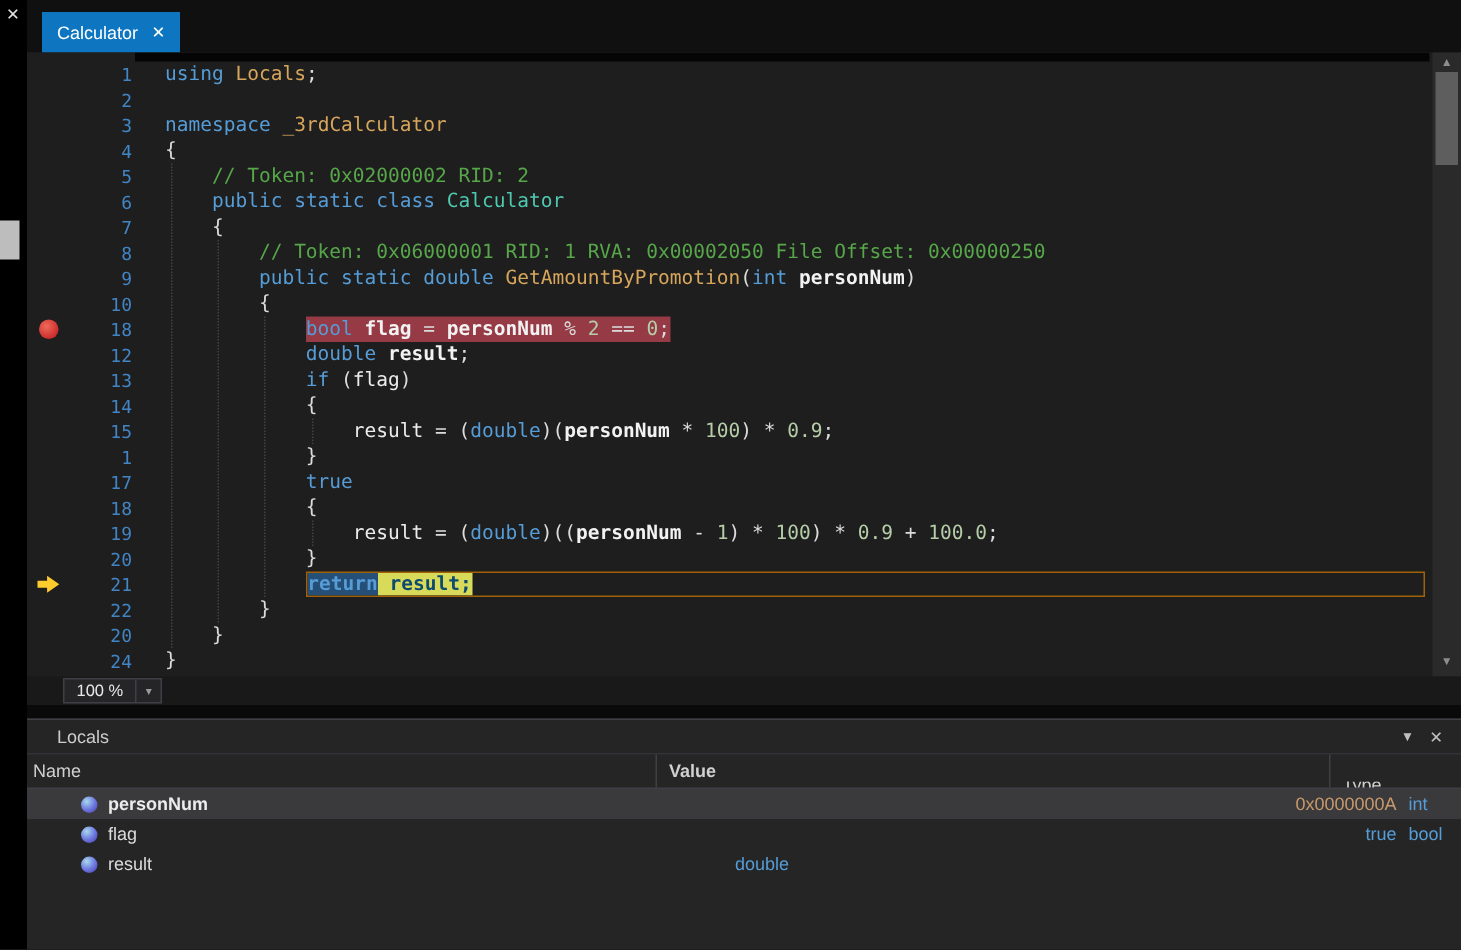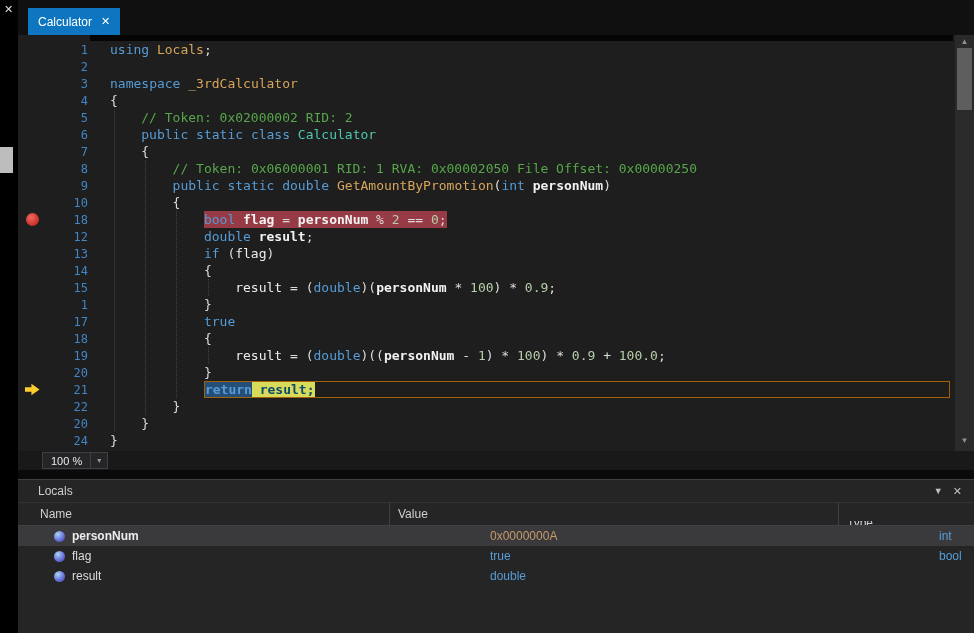--- a/index.html
+++ b/index.html
@@ -57,32 +57,32 @@
   .splitter{position:absolute;left:18px;top:470px;width:956px;height:9px;background:#0a0a0a;}
   
   .locals{position:absolute;left:18px;top:479px;width:956px;height:154px;background:#252526;
           border-top:1px solid #3f3f46;box-sizing:border-box;}
   .locals-title{height:22px;display:flex;align-items:center;font-size:12px;color:#cccccc;
                 padding-left:20px;border-bottom:1px solid #333337;}
   .locals-title .spacer{flex:1;}
   .lt-menu{color:#c0c0c0;font-size:9px;padding:0 8px;}
   .lt-close{color:#c0c0c0;font-size:11px;padding:0 12px 0 2px;}
   .locals-header{height:22px;display:flex;border-bottom:1px solid #3f3f46;color:#d0d0d0;font-size:12px;}
-  .lh-name{width:372px;padding-left:22px;box-sizing:border-box;border-right:1px solid #3f3f46;
+  .lh-name{width:420px;padding-left:4px;box-sizing:border-box;border-right:1px solid #3f3f46;
            display:flex;align-items:center;}
   .lh-value{width:449px;padding-left:8px;box-sizing:border-box;border-right:1px solid #3f3f46;
-            display:flex;align-items:center;}
+            display:flex;align-items:center;font-weight:bold;}
   .lh-type{flex:1;padding-left:8px;display:flex;align-items:center;overflow:hidden;white-space:nowrap;margin-top:18px;}
   .lrow{height:20px;display:flex;align-items:center;font-size:12px;color:#dcdcdc;}
   .lrow.hl{background:#3a3a3d;}
   .cell{box-sizing:border-box;}
   .cell.name{width:464px;display:flex;align-items:center;padding-left:36px;gap:7px;}
   .var-icon{width:11px;height:11px;border-radius:50%;flex:none;
             background:radial-gradient(circle at 35% 30%, #a8d8ec, #6f7be0 50%, #4338a8);}
-  .cell.value{width:449px;padding-left:8px;}
+  .cell.value{width:449px;padding-left:8px;text-align:right;}
   .cell.type{flex:1;padding-left:8px;color:#569cd6;white-space:nowrap;overflow:hidden;}
   .b{font-weight:bold;color:#ececec;}
   .val-address{color:#c89a6b;}
   .val-keyword{color:#569cd6;}
   .val-changed{background:#9c5a28;color:#f0f0f0;padding:0 3px;}
 </style>
 </head>
 <body>
 
 <div class="left-rail">

